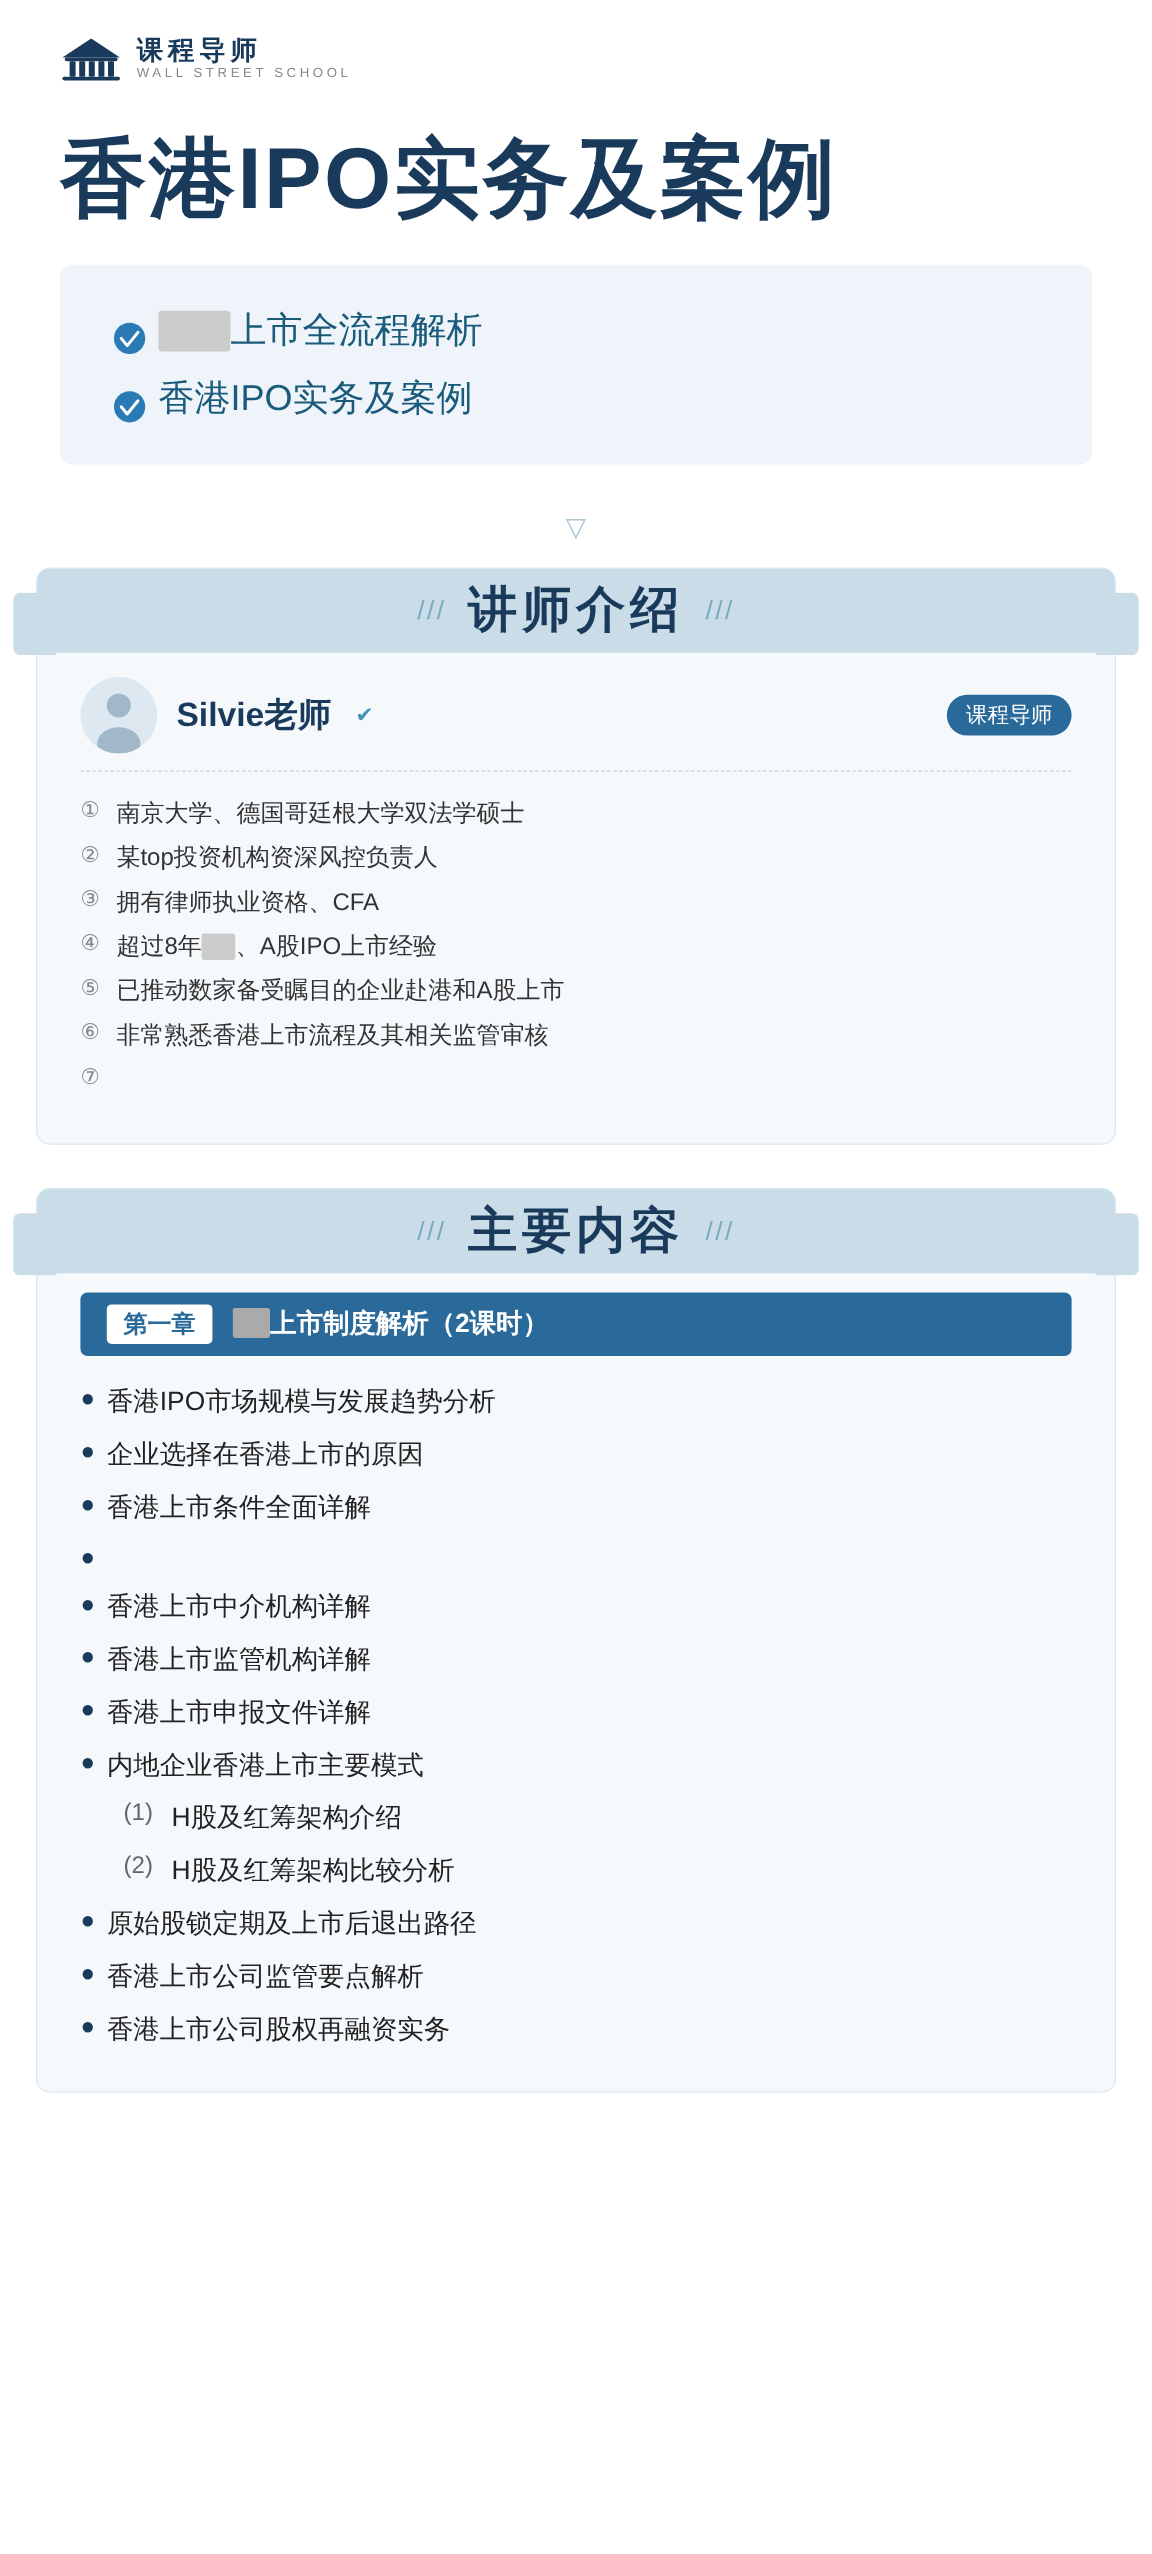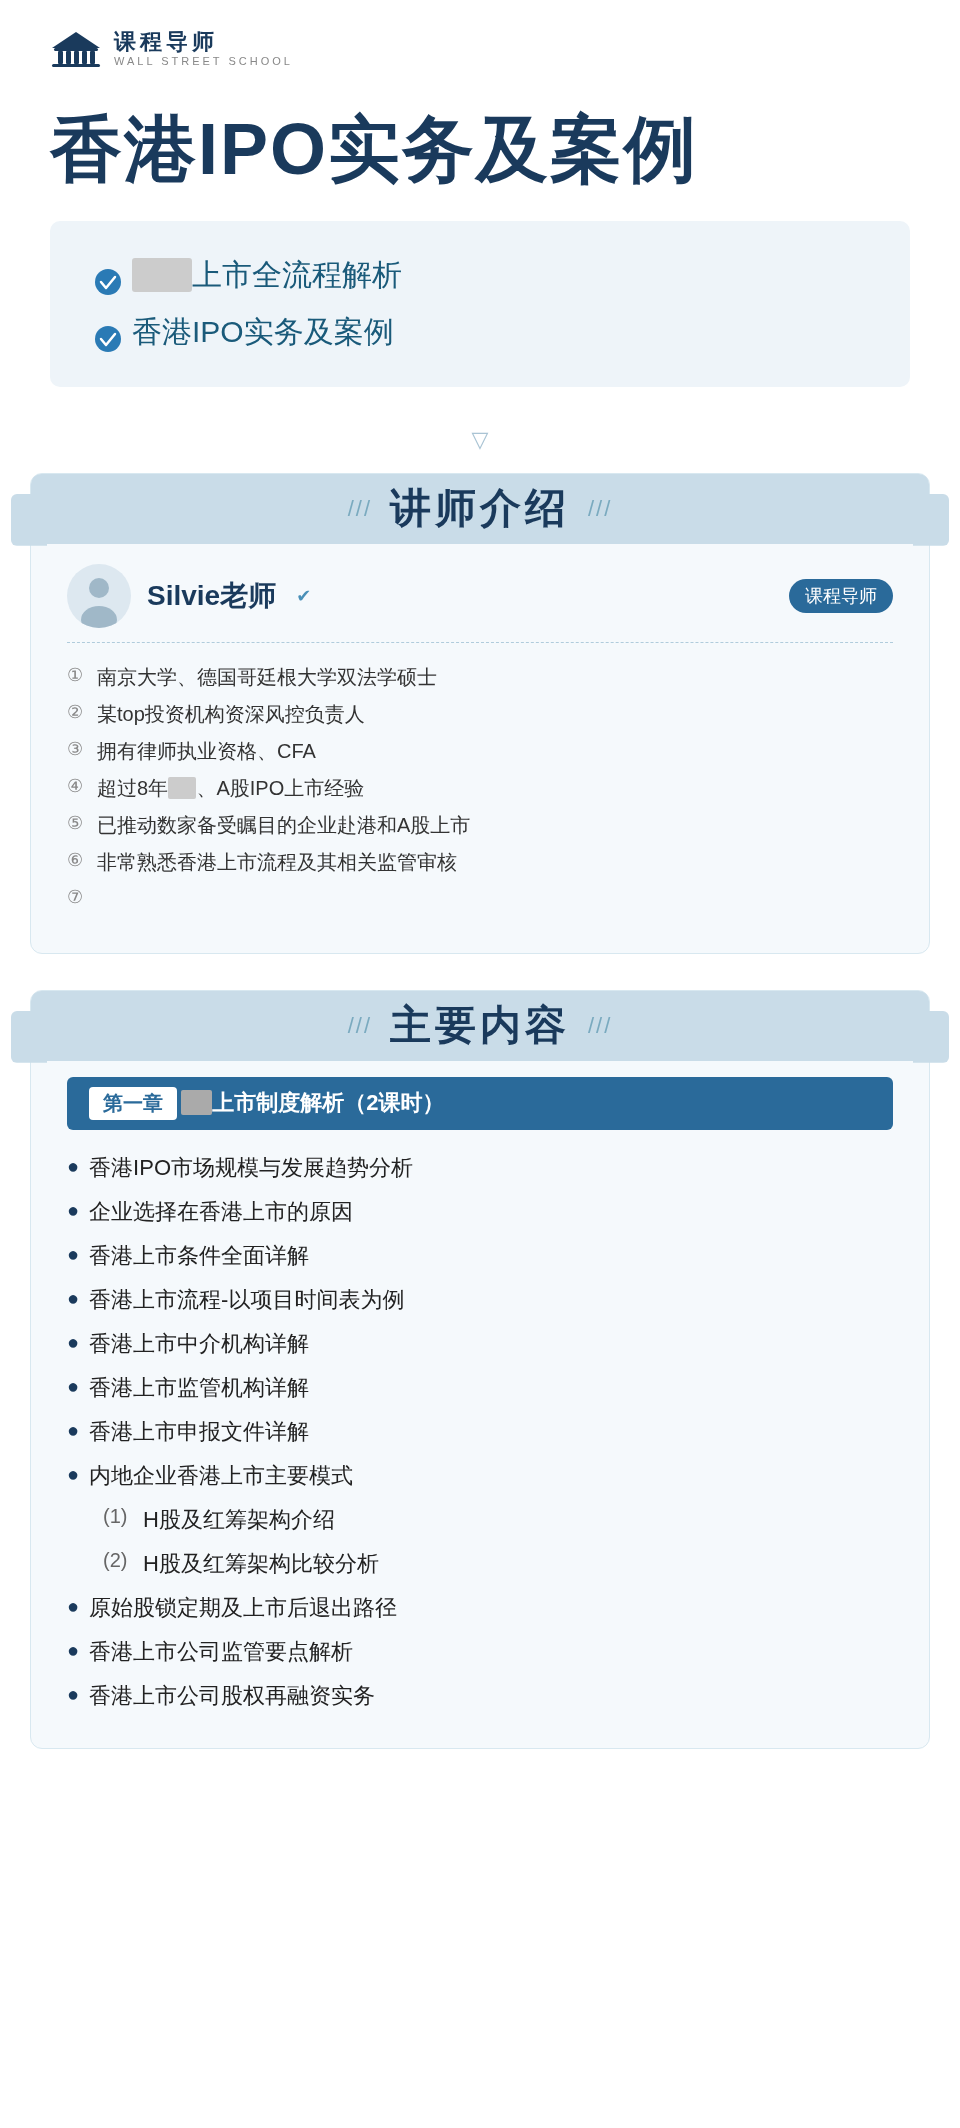--- a/index.html
+++ b/index.html
@@ -226,21 +226,21 @@
     .chapter-header {
       background: #2a6a9a;
       color: #fff;
       font-size: 22px;
       font-weight: 700;
       padding: 10px 22px;
       border-radius: 6px;
       margin: 16px 36px 16px 36px;
       display: flex;
       align-items: center;
-      gap: 4px;
+      gap: 17px;
     }
     .chapter-label {
       background: #fff;
       color: #2a6a9a;
       font-size: 20px;
       font-weight: 800;
       padding: 3px 14px;
       border-radius: 4px;
     }
     .content-list {
@@ -395,21 +395,20 @@
     <li>
       <span class="bullet">●</span>
       <span>企业选择在香港上市的原因</span>
     </li>
     <li>
       <span class="bullet">●</span>
       <span>香港上市条件全面详解</span>
     </li>
     <li>
       <span class="bullet">●</span>
-      <span>香港上市流程-以项目时间表为例</span>
     </li>
     <li>
       <span class="bullet">●</span>
       <span>香港上市中介机构详解</span>
     </li>
     <li>
       <span class="bullet">●</span>
       <span>香港上市监管机构详解</span>
     </li>
     <li>

